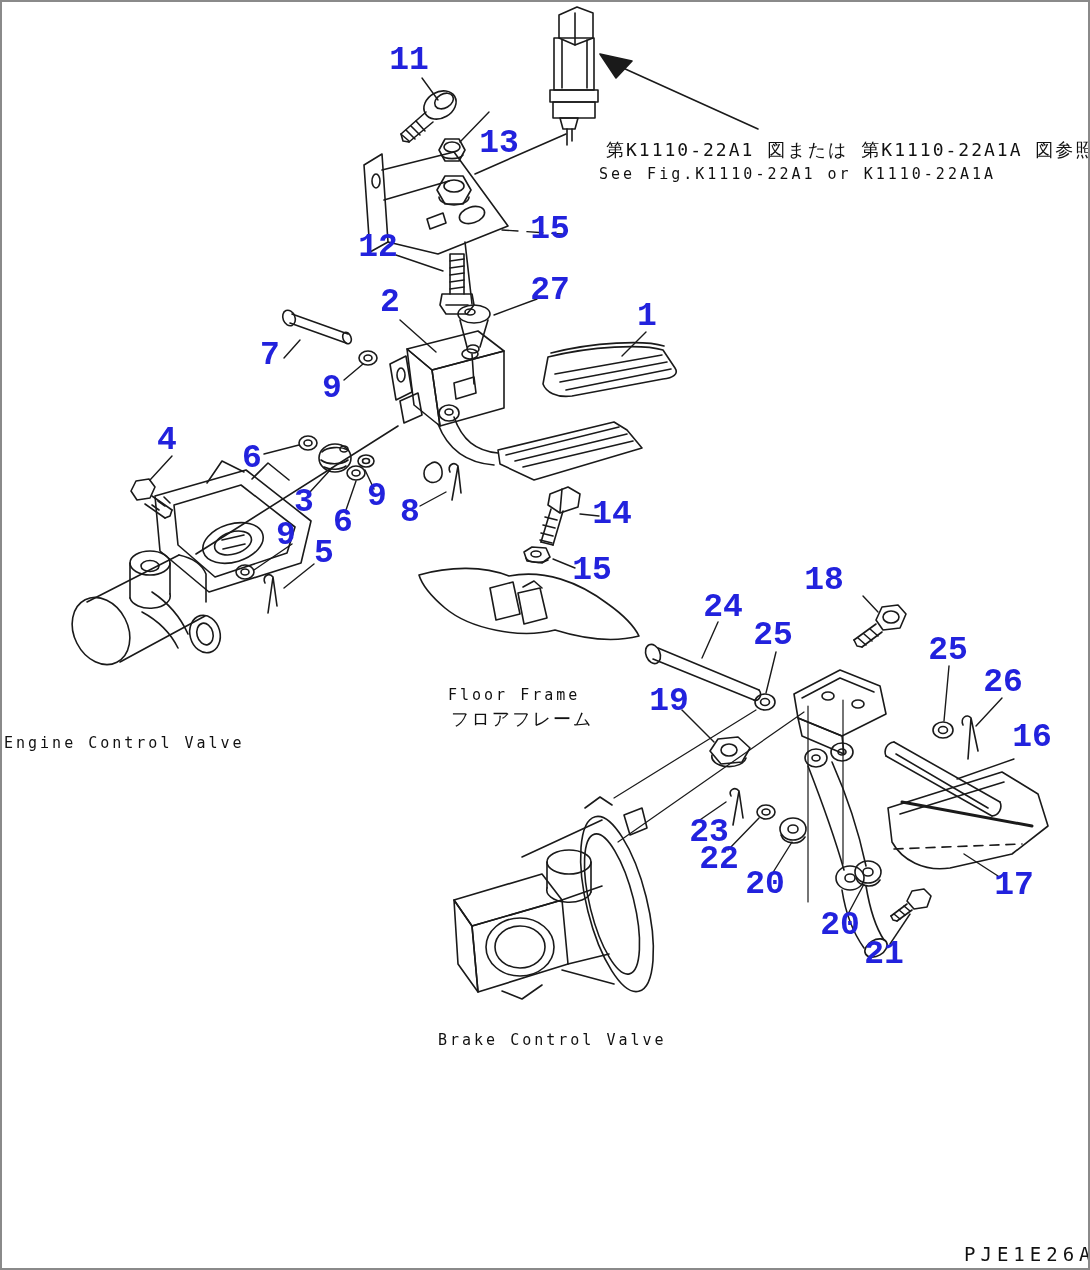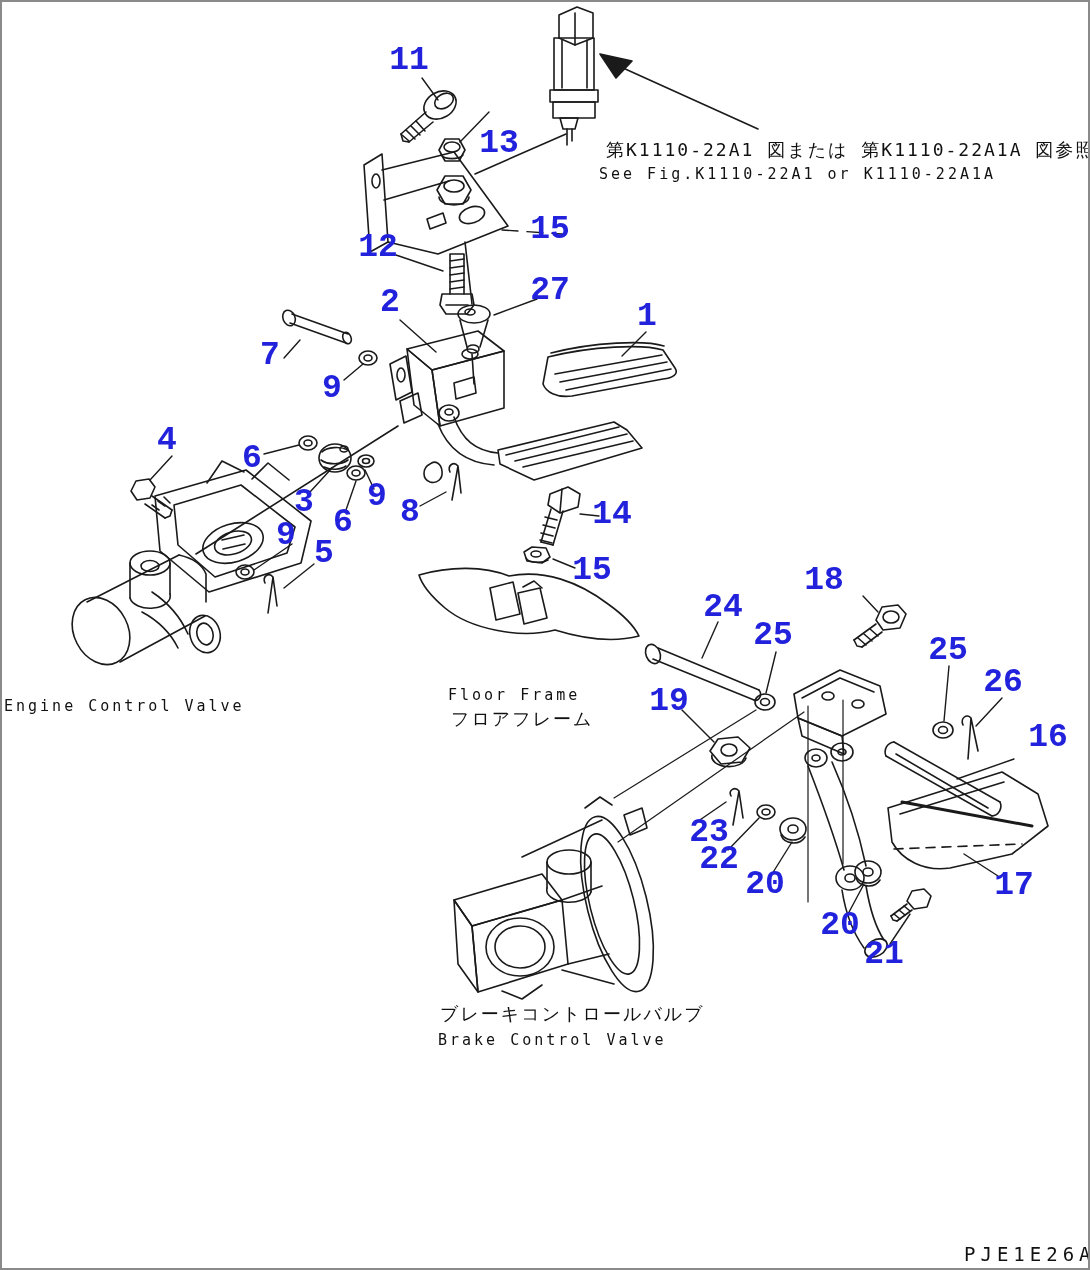--- a/index.html
+++ b/index.html
@@ -348,26 +348,25 @@
         <path d="M774,650 L764,691"></path>
         <path d="M947,664 L942,719"></path>
         <path d="M1000,696 L974,724"></path>
       </g>
     </g>
   </svg>
 
   <div class="lbl jp" style="left:604px;top:136px;">第K1110-22A1 図または 第K1110-22A1A 図参照</div>
   <div class="lbl en" style="left:597px;top:163px;">See Fig.K1110-22A1 or K1110-22A1A</div>
 
-  <div class="lbl en" style="left:2px;top:695px;text-align:right;">Engine Control Valve</div>
+  <div class="lbl en" style="left:2px;top:732px;text-align:right;">Engine Control Valve</div>
 
   <div class="lbl jp" style="left:449px;top:661px;margin-top:44px;">フロアフレーム</div>
   <div class="lbl en" style="left:446px;top:684px;">Floor Frame</div>
 
-  <div class="lbl jp" style="left:438px;top:1000px;">ブレーキコントロールバルブ</div>
   <div class="lbl en" style="left:436px;top:1029px;">Brake Control Valve</div>
 
   <div id="drawing-code">PJE1E26A</div>
 
   <div id="callout-layer">
       <div class="callout" style="left: 645px; top: 314px; color: rgb(34, 34, 221);">1</div>
       <div class="callout" style="left: 388px; top: 300px; color: rgb(34, 34, 221);">2</div>
       <div class="callout" style="left: 302px; top: 500px; color: rgb(34, 34, 221);">3</div>
       <div class="callout" style="left: 165px; top: 438px; color: rgb(34, 34, 221);">4</div>
       <div class="callout" style="left: 322px; top: 551px; color: rgb(34, 34, 221);">5</div>
@@ -377,21 +376,21 @@
       <div class="callout" style="left: 408px; top: 510px; color: rgb(34, 34, 221);">8</div>
       <div class="callout" style="left: 330px; top: 386px; color: rgb(34, 34, 221);">9</div>
       <div class="callout" style="left: 375px; top: 494px; color: rgb(34, 34, 221);">9</div>
       <div class="callout" style="left: 284px; top: 533px; color: rgb(34, 34, 221);">9</div>
       <div class="callout" style="left: 548px; top: 227px; color: rgb(34, 34, 221);">15</div>
       <div class="callout" style="left: 407px; top: 58px; color: rgb(34, 34, 221);">11</div>
       <div class="callout" style="left: 376px; top: 245px; color: rgb(34, 34, 221);">12</div>
       <div class="callout" style="left: 497px; top: 96px; color: rgb(34, 34, 221); margin-top: 45px;">13</div>
       <div class="callout" style="left: 610px; top: 512px; color: rgb(34, 34, 221);">14</div>
       <div class="callout" style="left: 590px; top: 568px; color: rgb(34, 34, 221);">15</div>
-      <div class="callout" style="left: 1030px; top: 735px; color: rgb(34, 34, 221); margin-left: 16px;">16</div>
+      <div class="callout" style="left: 1030px; top: 735px; color: rgb(34, 34, 221);">16</div>
       <div class="callout" style="left: 1012px; top: 883px; color: rgb(34, 34, 221);">17</div>
       <div class="callout" style="left: 822px; top: 578px; color: rgb(34, 34, 221);">18</div>
       <div class="callout" style="left: 667px; top: 699px; color: rgb(34, 34, 221);">19</div>
       <div class="callout" style="left: 763px; top: 882px; color: rgb(34, 34, 221);">20</div>
       <div class="callout" style="left: 838px; top: 923px; color: rgb(34, 34, 221);">20</div>
       <div class="callout" style="left: 882px; top: 952px; color: rgb(34, 34, 221);">21</div>
       <div class="callout" style="left: 717px; top: 857px; color: rgb(34, 34, 221);">22</div>
       <div class="callout" style="left: 668px; top: 830px; color: rgb(34, 34, 221); margin-left: 39px;">23</div>
       <div class="callout" style="left: 721px; top: 605px; color: rgb(34, 34, 221);">24</div>
       <div class="callout" style="left: 771px; top: 633px; color: rgb(34, 34, 221);">25</div>

